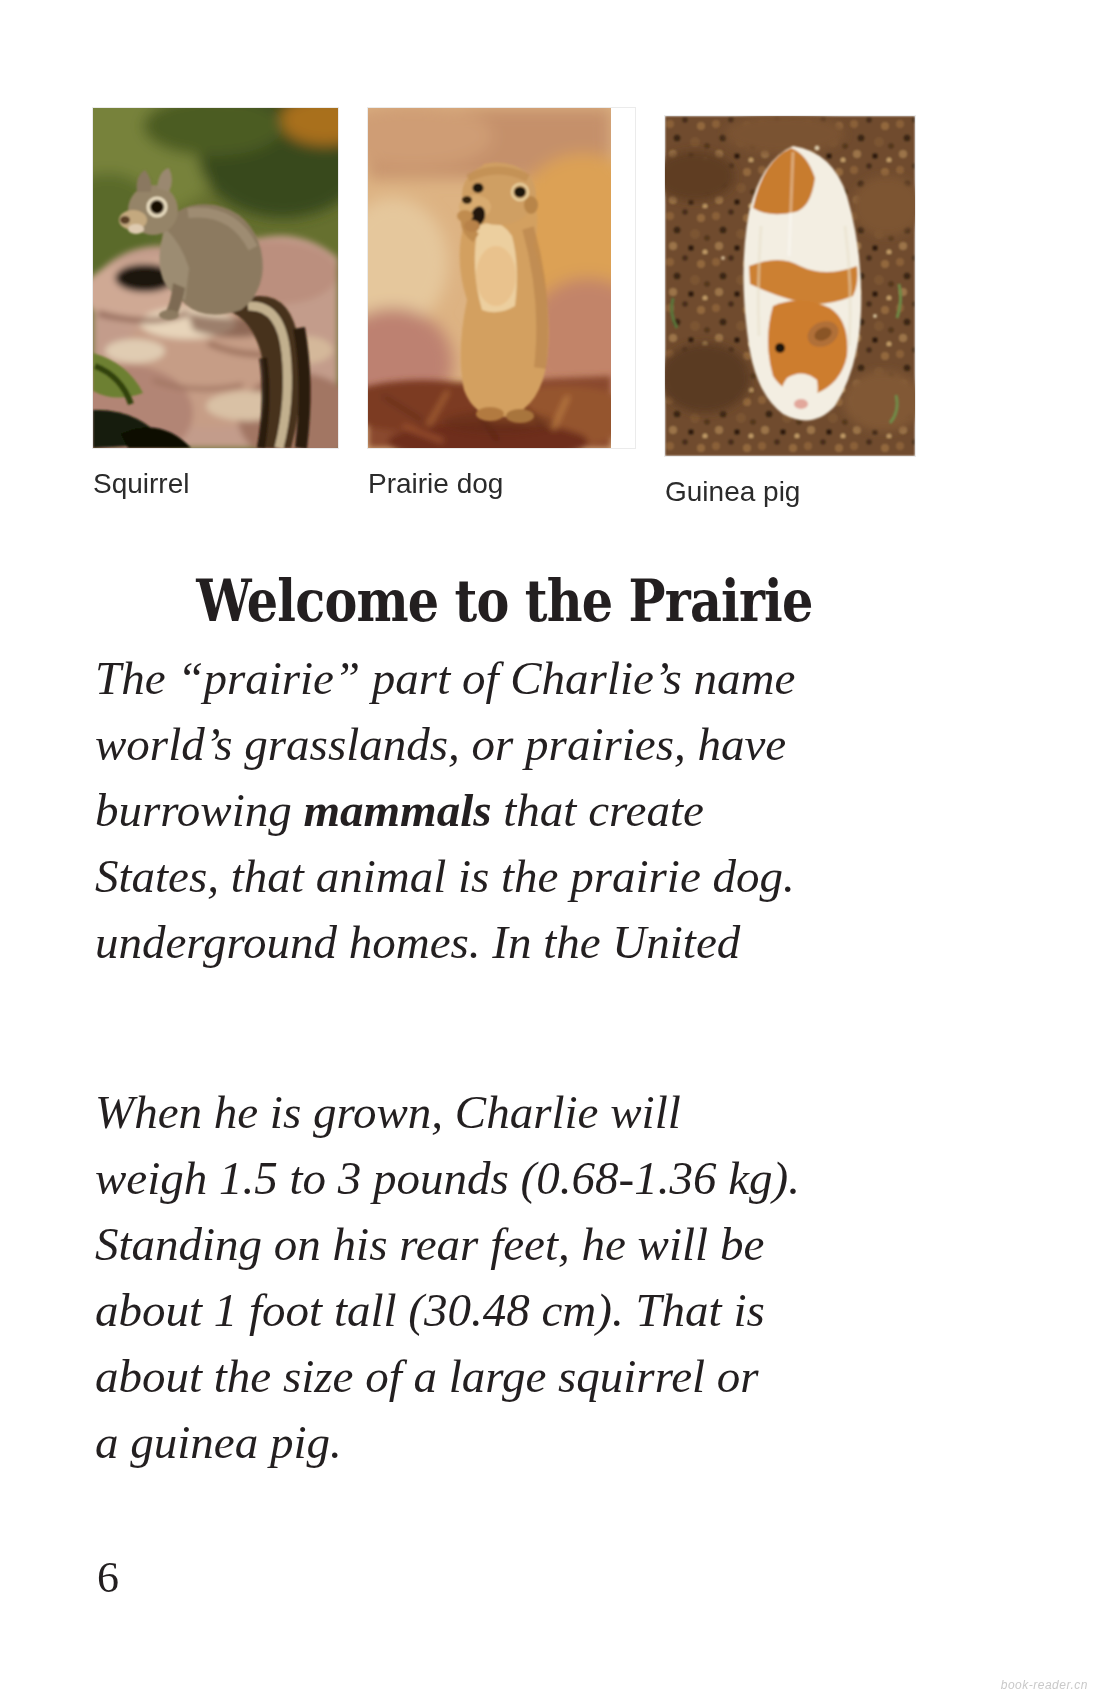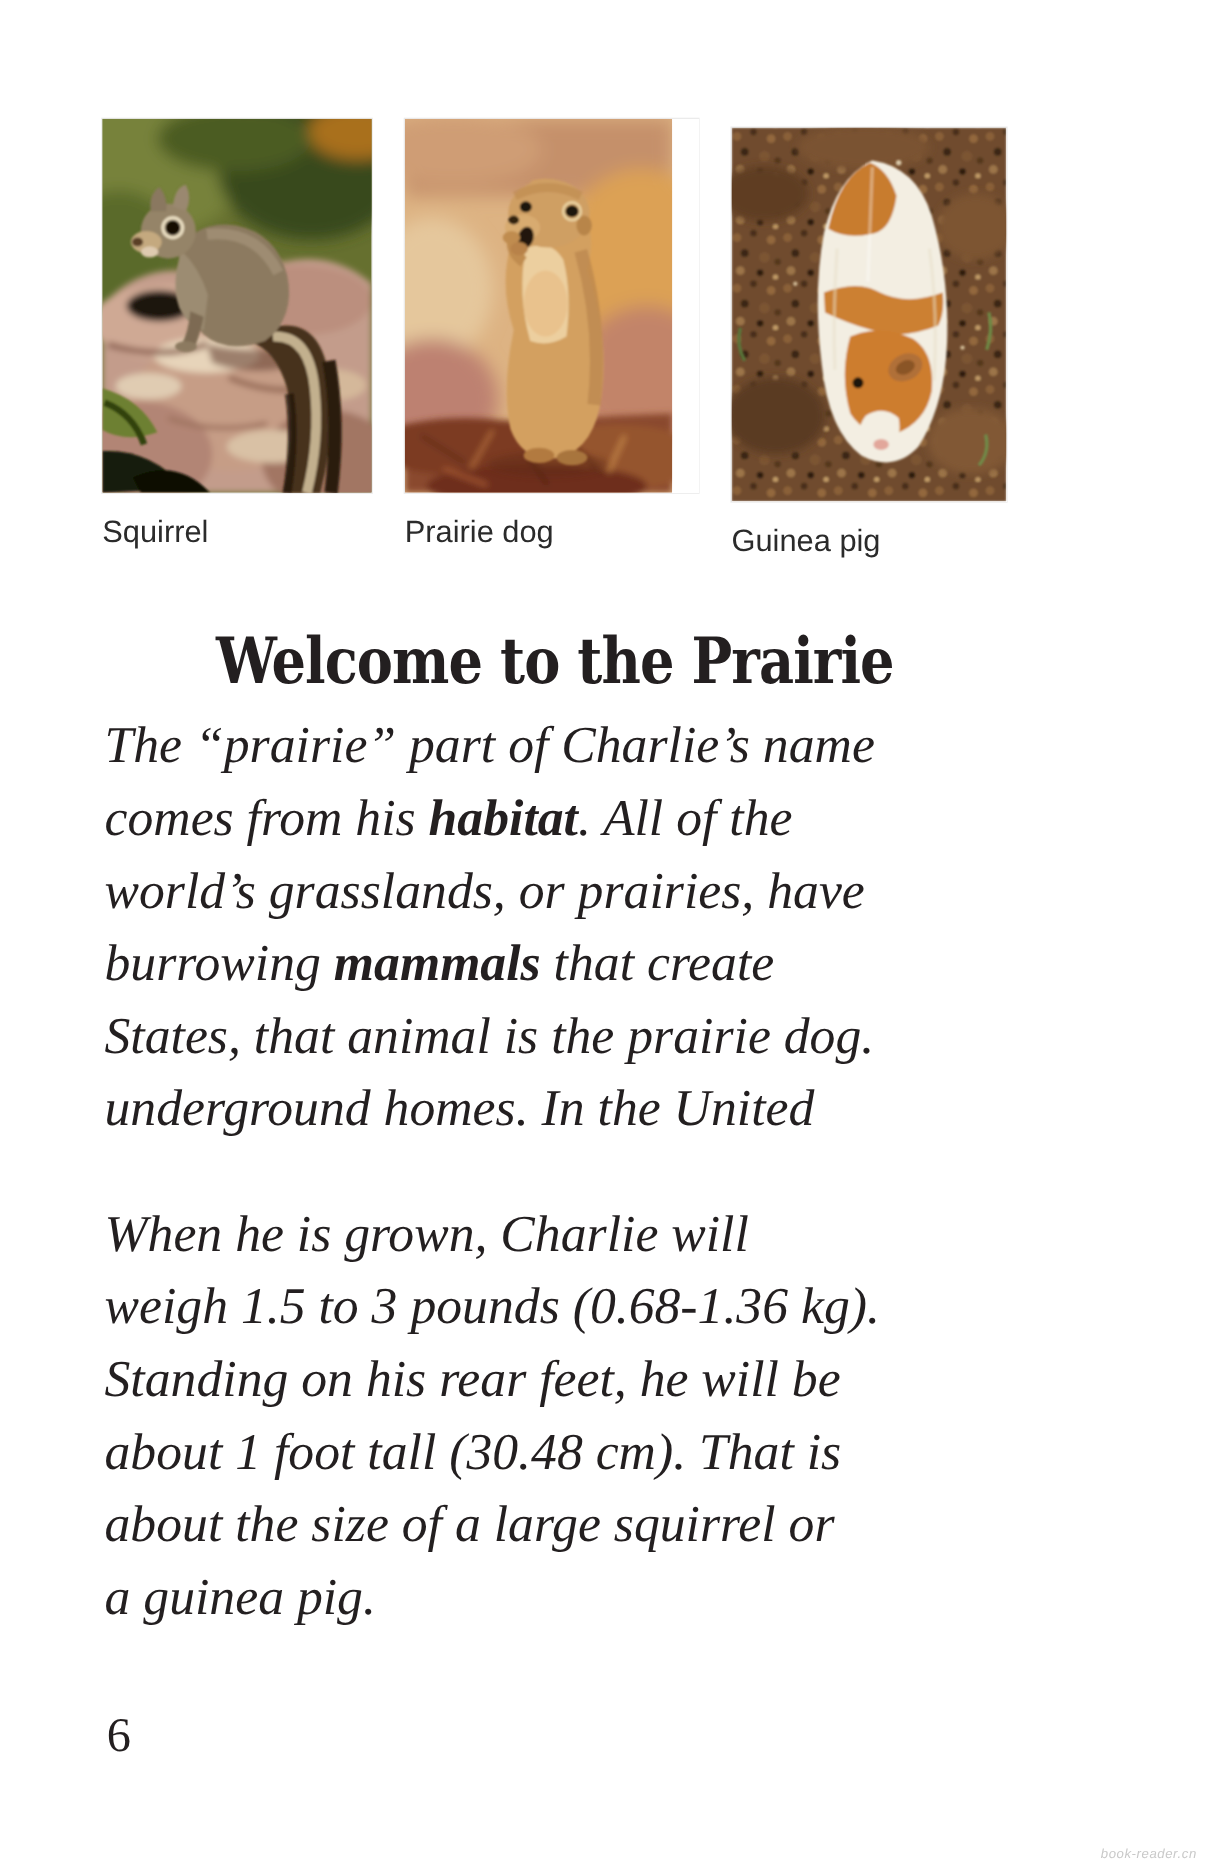--- a/index.html
+++ b/index.html
@@ -20,21 +20,21 @@
   .heading { position:absolute; left:93px; top:546px; width:822px; text-align:center; }
   .heading span {
     display:inline-block; transform:scaleX(.85); transform-origin:50% 50%;
     font-family:"DejaVu Serif", serif; font-weight:700; font-size:58px;
     letter-spacing:-1px; white-space:nowrap; color:var(--text,#231f20);
   }
   .body-text {
     position:absolute; left:95px; top:645px; width:830px;
     font-size:47px; line-height:66px; color:var(--text,#231f20);font-style:italic;
   }
-  .para + .para { margin-top:48px; }
+  .para + .para { margin-top:104px; }
   .line { white-space:nowrap; }
   .line b { font-weight:700; }
   .page-number { position:absolute; left:97px; top:1552px; font-size:44px; color:var(--text,#231f20); }
   .watermark {
     position:absolute; right:12px; bottom:6px;
     font-family:"Liberation Sans", sans-serif; font-size:12px;
     letter-spacing:.5px; color:var(--watermark,#c9c9c9);font-style:italic;
   }
 </style>
 </head>
@@ -232,21 +232,20 @@
       </div>
       <figcaption>Guinea pig</figcaption>
     </figure>
   </div>
 
   <h1 class="heading"><span>Welcome to the Prairie</span></h1>
 
   <div class="body-text" id="paragraphs">
       <div class="para">
         <div class="line"><span>The “prairie” part of Charlie’s name</span></div>
-        <div class="line"><span>comes from his </span><b>habitat</b><span>. All of the</span></div>
         <div class="line"><span>world’s grasslands, or prairies, have</span></div>
         <div class="line"><span>burrowing </span><b>mammals</b><span> that create</span></div>
         <div class="line"><span>States, that animal is the prairie dog.</span></div>
         <div class="line"><span>underground homes. In the United</span></div>
       </div>
       <div class="para">
         <div class="line"><span>When he is grown, Charlie will</span></div>
         <div class="line"><span>weigh 1.5 to 3 pounds (0.68-1.36 kg).</span></div>
         <div class="line"><span>Standing on his rear feet, he will be</span></div>
         <div class="line"><span>about 1 foot tall (30.48 cm). That is</span></div>

